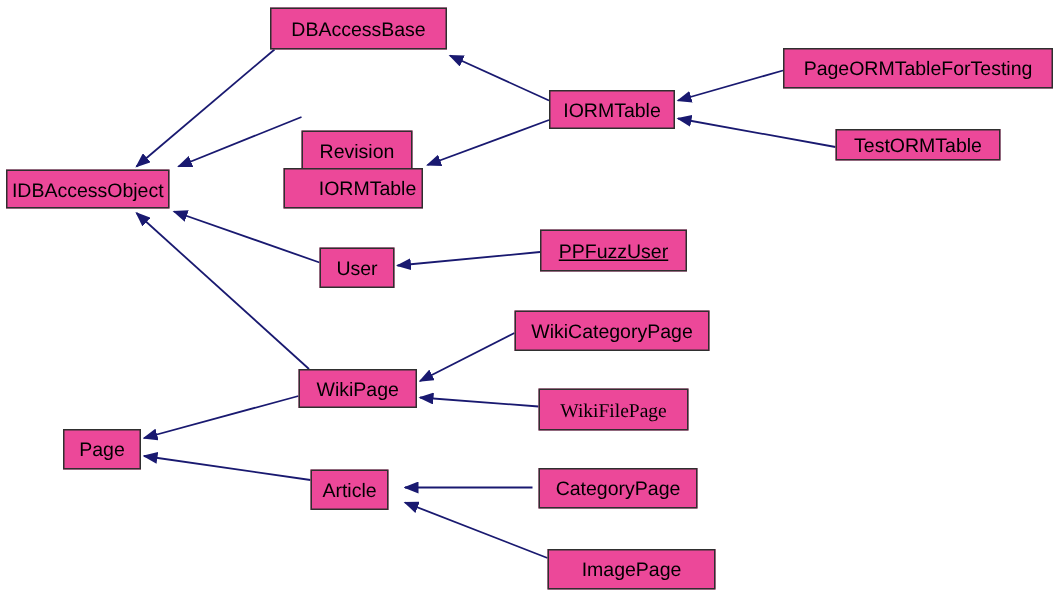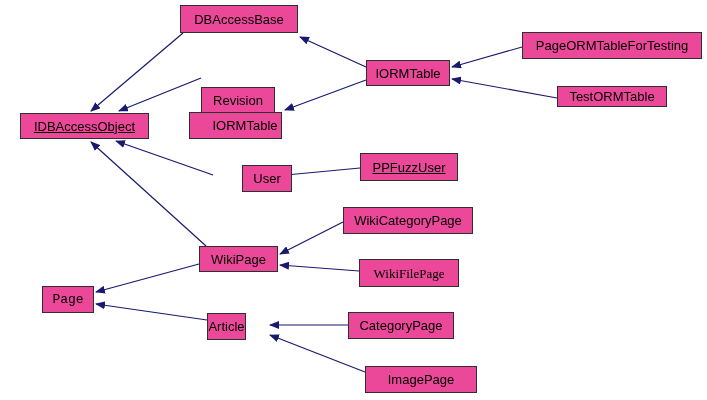--- a/index.html
+++ b/index.html
@@ -60,25 +60,25 @@
       <line x1="207" y1="320" x2="96" y2="304" stroke="#191970" stroke-width="1.2" marker-end="url(#arrowhead)"></line>
       <line x1="355" y1="325" x2="270" y2="325" stroke="#191970" stroke-width="1.2" marker-end="url(#arrowhead)"></line>
       <line x1="365" y1="372" x2="270" y2="335" stroke="#191970" stroke-width="1.2" marker-end="url(#arrowhead)"></line>
     </svg>
   <div id="nodes-layer">
       <div class="node" style="left: 180px; top: 5px; width: 118px; height: 28px;">DBAccessBase</div>
       <div class="node" style="left: 201px; top: 59px; width: 74px; height: 27px; margin-top: 28px;">Revision</div>
       <div class="node" style="left: 366px; top: 60px; width: 84px; height: 26px;">IORMTable</div>
       <div class="node" style="left: 522px; top: 32px; width: 180px; height: 27px;">PageORMTableForTesting</div>
       <div class="node" style="left: 557px; top: 86px; width: 110px; height: 21px;">TestORMTable</div>
-      <div class="node" style="left: 20px; top: 113px; width: 129px; height: 26px; text-decoration: underline;">IDBAccessObject</div>
+      <div class="node" style="left: 4px; top: 113px; width: 109px; height: 26px;">IDBAccessObject</div>
       <div class="node" style="left: 189px; top: 112px; width: 93px; height: 27px; padding-left: 19px;">IORMTable</div>
-      <div class="node" style="left: 213px; top: 165px; width: 50px; height: 27px; margin-left: 29px;">User</div>
+      <div class="node" style="left: 213px; top: 165px; width: 50px; height: 27px;">User</div>
       <div class="node" style="left: 360px; top: 153px; width: 98px; height: 28px; text-decoration: underline;">PPFuzzUser</div>
       <div class="node" style="left: 343px; top: 207px; width: 130px; height: 27px;">WikiCategoryPage</div>
       <div class="node" style="left: 199px; top: 246px; width: 79px; height: 26px;">WikiPage</div>
       <div class="node" style="left: 359px; top: 259px; width: 100px; height: 28px; font-family: Liberation Serif, serif;">WikiFilePage</div>
-      <div class="node" style="left: 42px; top: 286px; width: 52px; height: 27px; font-family: Liberation Mono, monospace;">Page</div>
-      <div class="node" style="left: 207px; top: 313px; width: 39px; height: 27px;">Article</div>
-      <div class="node" style="left: 348px; top: 312px; width: 106px; height: 27px;">CategoryPage</div>
+      <div class="node" style="left: 42px; top: 286px; width: 52px; height: 27px;">Page</div>
+      <div class="node" style="left: 207px; top: 313px; width: 52px; height: 27px;">Article</div>
+      <div class="node" style="left: 359px; top: 312px; width: 106px; height: 27px;">CategoryPage</div>
       <div class="node" style="left: 365px; top: 366px; width: 112px; height: 27px;">ImagePage</div>
     </div>
 </div>
 
 </body></html>

